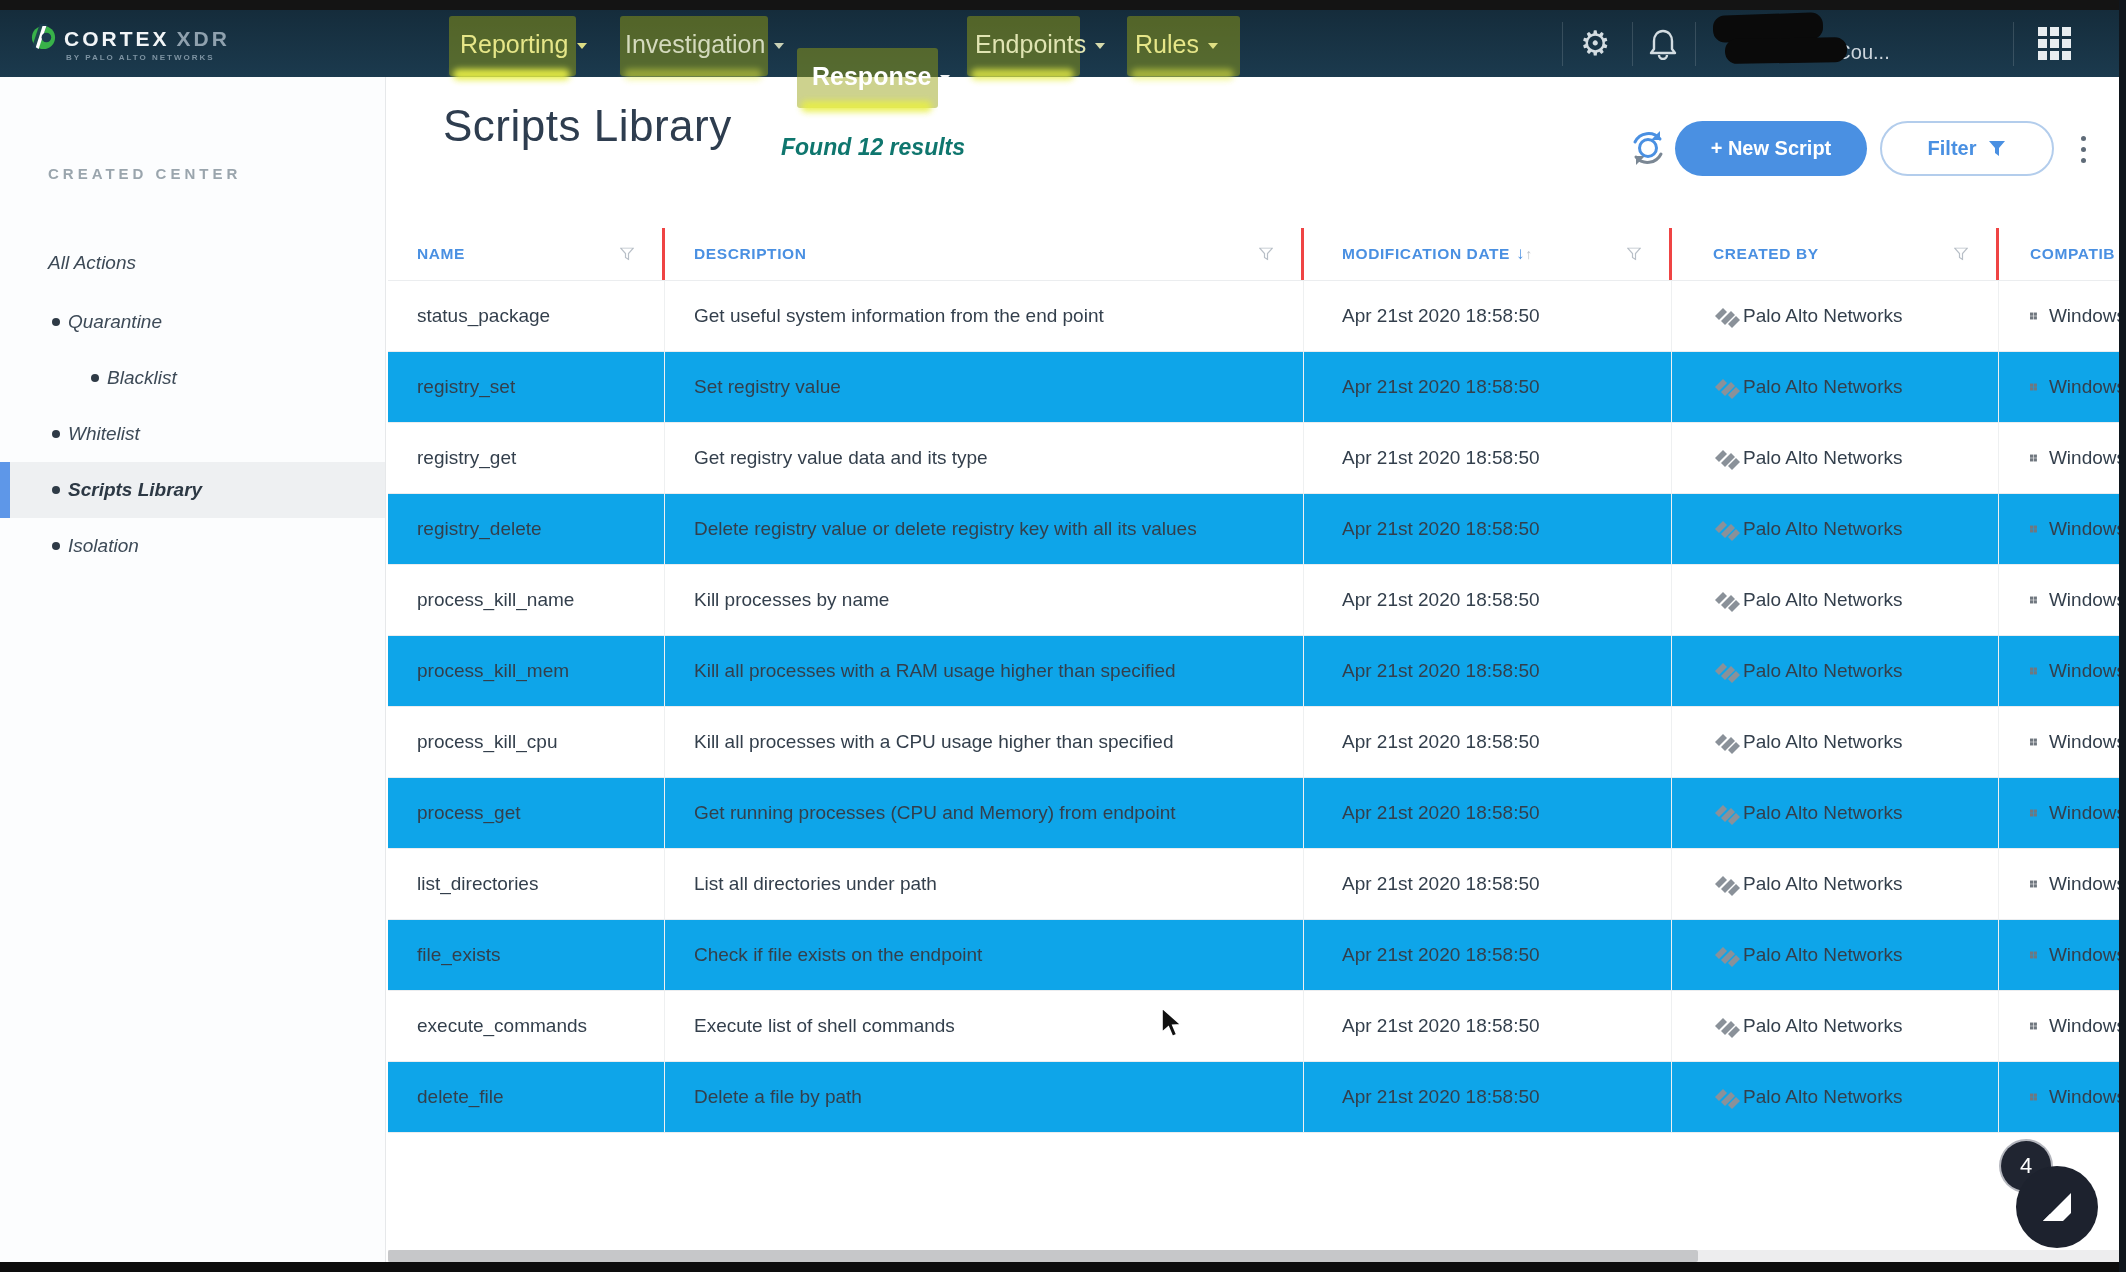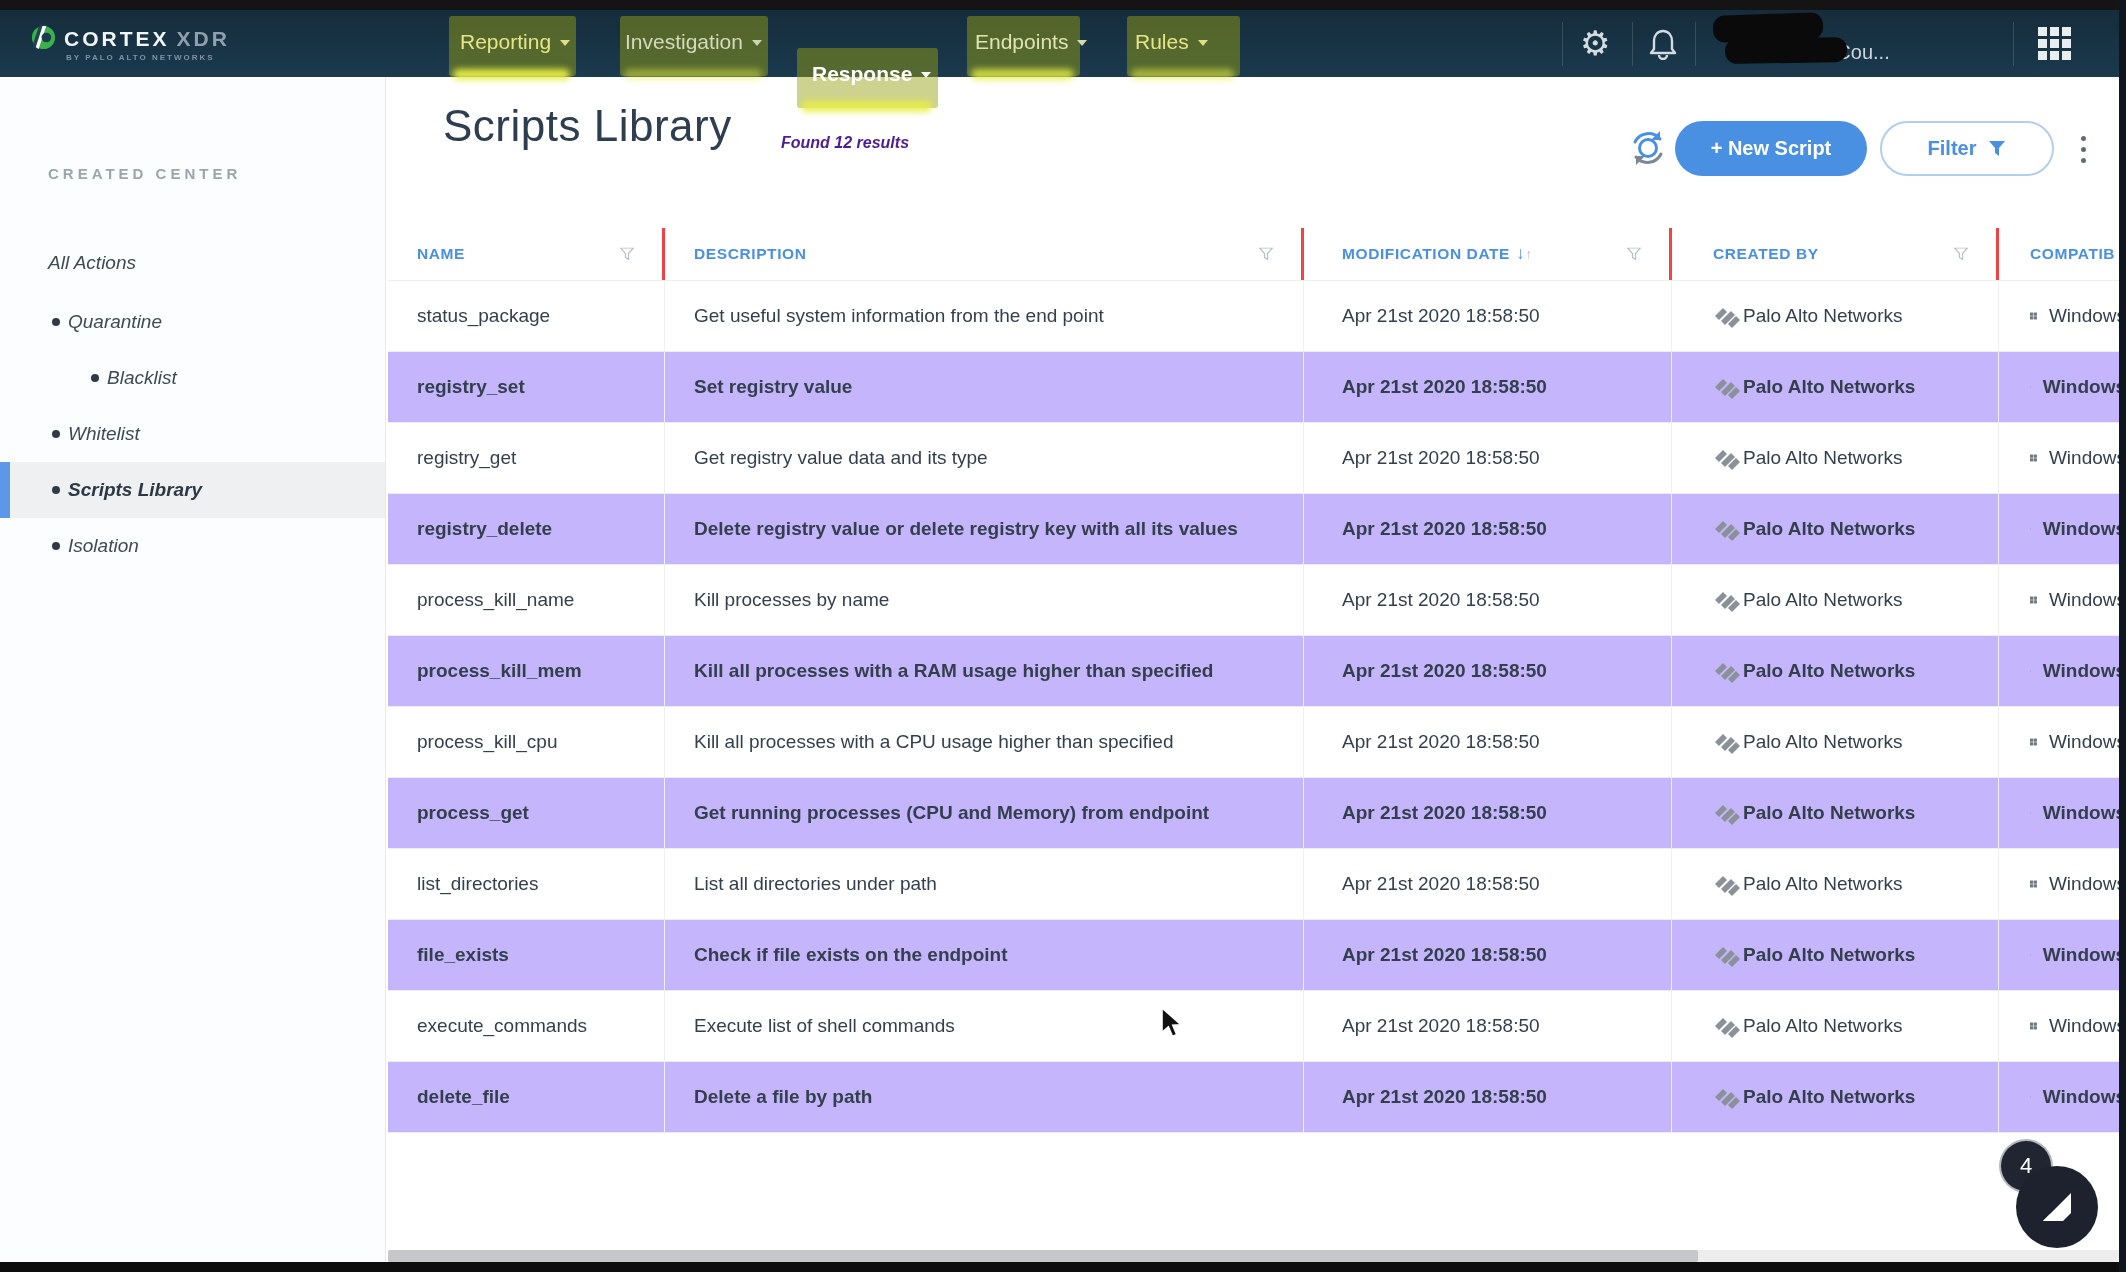--- a/index.html
+++ b/index.html
@@ -16,21 +16,21 @@
   .topbar{left:0;top:10px;width:2126px;height:67px;background:linear-gradient(#152c3b,#1b3a4e);z-index:40;}
   .brand{left:28px;top:10px;width:330px;height:50px;}
   .logo-ic{left:2px;top:4px;width:27px;height:27px;}
   .brand-title{left:36px;top:7px;font-size:21px;font-weight:bold;letter-spacing:3px;color:#f2f5f7;}
   .brand-product{color:#8fa1ae;font-weight:bold;margin-left:7px;}
   .brand-tagline{left:38px;top:33px;font-size:8px;letter-spacing:2px;color:#7d93a2;font-weight:bold;}
 
   .nav-item{top:0;height:67px;z-index:2;}
   .nav-hl{background:rgba(150,160,18,0.48);border-radius:3px;}
   .nav-streak{background:#e8ef45;filter:blur(3px);border-radius:6px;z-index:3;}
-  .nav-label{font-size:21px;white-space:nowrap;}
+  .nav-label{font-size:25px;white-space:nowrap;}
   .nav-caret{display:inline-block;width:0;height:0;border-left:5px solid transparent;
              border-right:5px solid transparent;border-top:6px solid currentColor;
              margin-left:9px;vertical-align:middle;opacity:.95;}
 
   .tb-divider{top:12px;width:1px;height:44px;background:rgba(255,255,255,0.14);}
   .gear{font-size:34px;color:#d3dce1;line-height:1;}
   .grid-ic{display:grid;grid-template-columns:repeat(3,9px);grid-template-rows:repeat(3,9px);gap:3px;}
   .grid-ic span{background:#e8edf0;}
   .redact{background:#0a0a0a;border-radius:12px;z-index:2;}
   .user-text{color:#cdd6dd;font-size:20px;}
@@ -42,21 +42,21 @@
   .side-item .lbl{position:absolute;left:68px;top:50%;transform:translateY(-50%);white-space:nowrap;}
   .side-item.nobullet .lbl{left:48px;}
   .side-item .dot{position:absolute;left:52px;top:50%;width:8px;height:8px;margin-top:-4px;border-radius:50%;background:#2e3a46;}
   .side-item.selected{background:#eef0f2;}
   .side-item.selected .lbl{font-weight:bold;color:#2c3844;}
   .side-item.selected .selbar{position:absolute;left:0;top:0;width:10px;height:100%;background:#5e97e8;}
 
   
   .content{left:385px;top:77px;width:1741px;height:1185px;background:#fff;z-index:4;}
   .page-title{left:58px;top:24px;font-size:44px;font-weight:300;color:#2e3d4f;letter-spacing:.5px;}
-  .results{left:396px;top:57px;font-size:16px;font-weight:bold;font-style:italic;color:#4c1d95;}
+  .results{left:396px;top:57px;font-size:23px;font-weight:bold;font-style:italic;color:#0f766e;}
 
   .btn{border-radius:28px;display:flex;align-items:center;justify-content:center;
        font-size:20px;font-weight:bold;cursor:pointer;box-sizing:border-box;}
   .btn-new{left:1290px;top:44px;width:192px;height:55px;background:#4a90e2;color:#fff;}
   .btn-filter{left:1495px;top:44px;width:174px;height:55px;background:#fff;
               border:2px solid #b3cdec;color:#4a90e2;gap:12px;}
   .kebab{left:1688px;top:46px;width:20px;height:52px;display:flex;flex-direction:column;
          align-items:center;justify-content:center;gap:6px;cursor:pointer;}
   .kebab span{width:5px;height:5px;border-radius:50%;background:#5f6b78;}
   .refresh{left:1242px;top:50px;width:42px;height:42px;cursor:pointer;}
@@ -67,21 +67,21 @@
   .thead{height:52px;}
   .th{position:relative;display:flex;align-items:center;border-right:3px solid #ef4444;
       font-size:15.5px;font-weight:bold;letter-spacing:.6px;color:#4a90e2;cursor:pointer;
       box-sizing:border-box;white-space:nowrap;overflow:hidden;}
   .th:last-child{border-right:none;align-items:center;}
   .th .funnel{position:absolute;right:28px;top:50%;transform:translateY(-50%);}
   .sortarrow{font-size:17px;margin-left:6px;color:#4a90e2;}
   .sortarrow .up{color:#b9c0c8;font-size:14px;}
 
   .datarow{height:70px;border-top:1px solid #ebedef;cursor:pointer;}
-  .datarow.alt{background:#c4b5fd;font-weight:bold;}
+  .datarow.alt{background:#0ea5e9;}
   .datarow:last-child{border-bottom:1px solid #ebedef;}
   .td{display:flex;align-items:center;border-right:1px solid #eef0f1;font-size:19px;
       color:#333f4c;box-sizing:border-box;white-space:nowrap;overflow:hidden;}
   .td:last-child{border-right:none;}
   .td.c-name{padding-left:29px;}
   .td.c-desc{padding-left:29px;}
   .td.c-date{padding-left:38px;}
   .td.c-created{padding-left:41px;}
   .td.c-compat{padding-left:31px;gap:12px;}
 

